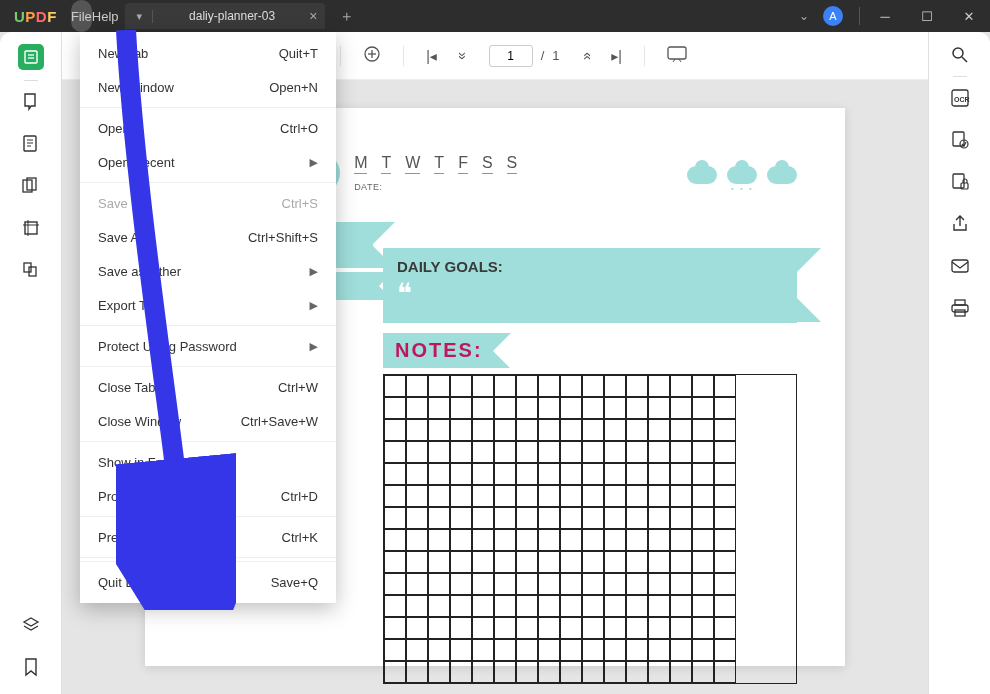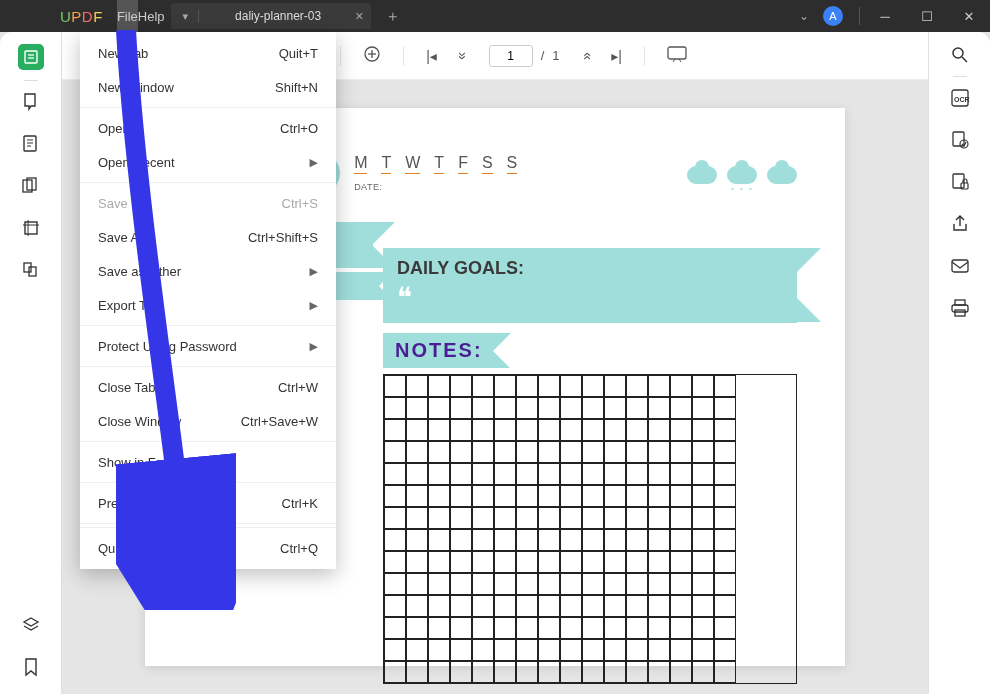--- a/index.html
+++ b/index.html
@@ -1,21 +1,21 @@
 <!DOCTYPE html>
 <html><head>
 <meta charset="utf-8">
 <style>
 * { box-sizing: border-box; margin: 0; padding: 0; }
 body { font-family: -apple-system, "Segoe UI", Arial, sans-serif; font-size: 13px; width: 990px; height: 694px; overflow: hidden; background: #f0f0f0; }
 .titlebar { height: 32px; background: #2d2d2d; display: flex; align-items: center; color: #ccc; }
-.logo { padding: 0 14px; font-weight: normal; font-size: 15px; letter-spacing: .5px; margin-left: 46px; }
+.logo { padding: 0 14px; font-weight: bold; font-size: 15px; letter-spacing: .5px; }
 .logo span:nth-child(1){color:#7bc96f}.logo span:nth-child(2){color:#ff9f43}.logo span:nth-child(3){color:#ff6b6b}.logo span:nth-child(4){color:#feca57}
 .menubar { display: flex; height: 100%; }
-.menubar-item { display: flex; align-items: center; padding: 0 0; cursor: pointer; }
+.menubar-item { display: flex; align-items: center; padding: 0 0; cursor: pointer; border-radius: 16px; }
 .menubar-item.active { background: #555; }
 .tabstrip { display: flex; align-items: center; margin-left: 6px; }
 .tab { background: #3a3a3a; height: 26px; display: flex; align-items: center; padding: 0 8px 0 12px; gap: 34px; border-radius: 4px 4px 0 0; font-size: 12px; color: #ddd; }
 .tab-drop { color:#aaa; font-size:11px; padding-right:10px; border-right:1px solid #555; margin-right:2px; }
 .tab-close { color:#aaa; font-size:14px; cursor:pointer; }
 .tab-add { margin-left:14px; color:#aaa; font-size:15px; cursor:pointer; }
 .spacer { flex: 1; }
 .winctl { display:flex; align-items:center; gap:0; }
 .winctl-btn { width:42px; height:32px; display:flex; align-items:center; justify-content:center; color:#ccc; }
 .avatar { width:20px; height:20px; border-radius:50%; background:#3b82f6; color:#fff; display:flex; align-items:center; justify-content:center; font-size:11px; margin-right:12px; }
@@ -39,23 +39,23 @@
 .mood { width:42px; height:42px; border-radius:50%; background:#a0dedb; display:flex; align-items:center; justify-content:center; color:#fff; font-size:9px; font-weight:600; }
 .days { display:flex; gap:14px; font-size:16px; font-weight:500; color:#555; }
 .days span { border-bottom:1px solid #e67e22; padding-bottom:1px; }
 .date-lbl { font-size:9px; color:#666; margin-top:8px; letter-spacing:.5px; }
 .clouds { display:flex; gap:10px; margin-left:auto; margin-top:4px; }
 .cloud { width:30px; height:18px; background:#a0dedb; border-radius:10px; position:relative; }
 .cloud::before { content:""; position:absolute; width:14px; height:14px; background:#a0dedb; border-radius:50%; top:-6px; left:8px; }
 .cloud.rain::after { content:"• • •"; position:absolute; top:18px; left:4px; color:#a0dedb; font-size:8px; letter-spacing:2px; }
 .goals { margin-top:26px; background:#a0dedb; padding:10px 14px; height:75px; position:relative; }
 .goals::after { content:""; position:absolute; right:-24px; top:0; border:37px solid #a0dedb; border-right-color:transparent; border-left:none; width:24px; height:0; box-sizing:border-box;}
-.goals-title { font-size:18px; font-weight:600; color:#3a3a3a; }
+.goals-title { font-size:15px; font-weight:600; color:#3a3a3a; }
 .goals-quote { font-size:28px; color:#fff; font-family:Georgia,serif; line-height:.5; margin-top:12px; }
-.sec-title { display:inline-block; background:#a0dedb; padding:6px 28px 6px 12px; font-size:20px; font-weight:600; color:#4c1d95; letter-spacing:2px; position:relative; }
+.sec-title { display:inline-block; background:#a0dedb; padding:6px 28px 6px 12px; font-size:20px; font-weight:600; color:#be185d; letter-spacing:2px; position:relative; }
 .sec-title::after { content:""; position:absolute; right:0; top:0; border:18px solid transparent; border-right-color:#fff; height:0; }
 .block-row { display:flex; gap:10px; margin-top:24px; }
 .left-col { width:180px; }
 .banner { height:46px; background:#a0dedb; margin-bottom:60px; position:relative; }
 .banner::after{content:"";position:absolute;right:-22px;top:0;border:23px solid #a0dedb;border-right-color:transparent;border-left:none;}
 .banner2 { height:28px; background:#a0dedb; margin-top:-56px; margin-bottom:8px; width:200px; position:relative;}
 .banner2::after{content:"";position:absolute;right:0;top:0;border:14px solid transparent;border-right-color:#fff;}
 .checks { list-style:none; }
 .checks li { width:18px; height:18px; border:1.5px solid #555; border-radius:50%; margin-bottom:8px; }
 .notes-col { flex:1; }
@@ -541,21 +541,21 @@
   </div>
 </div>
 
 <div class="file-menu">
   <div class="menu-item">
       <span>New Tab</span>
       <span>Quit+T</span>
     </div>
   <div class="menu-item">
       <span>New Window</span>
-      <span>Shift+N</span>
+      <span>Open+N</span>
     </div>
   <div class="menu-sep"></div>
   <div class="menu-item">
       <span>Open...</span>
       <span>Ctrl+O</span>
     </div>
   <div class="menu-item">
       <span>Open Recent</span>
       <span class="arrow">▶</span>
     </div>
@@ -587,30 +587,34 @@
       <span>Ctrl+W</span>
     </div>
   <div class="menu-item">
       <span>Close Window</span>
       <span>Ctrl+Save+W</span>
     </div>
   <div class="menu-sep"></div>
   <div class="menu-item">
       <span>Show in Folder</span>
     </div>
+  <div class="menu-item">
+      <span>Properties...</span>
+      <span>Ctrl+D</span>
+    </div>
   <div class="menu-sep"></div>
   <div class="menu-item">
       <span>Preferences...</span>
       <span>Ctrl+K</span>
     </div>
   <div class="menu-sep"></div>
   <div class="menu-sep"></div>
   <div class="menu-item">
       <span>Quit DATE</span>
-      <span>Ctrl+Q</span>
+      <span>Save+Q</span>
     </div>
 </div>
 
 <svg class="big-arrow" width="120" height="580">
   <defs>
       <marker id="ah" markerWidth="12" markerHeight="12" refX="6" refY="6" orient="auto">
         <path d="M0 0 L12 6 L0 12 Z" fill="#3436e7"></path>
       </marker>
     </defs>
   <path d="M 10 0 C 20 180, 60 420, 72 548" stroke="#3436e7" stroke-width="20" fill="none" marker-end="url(#ah)"></path>

